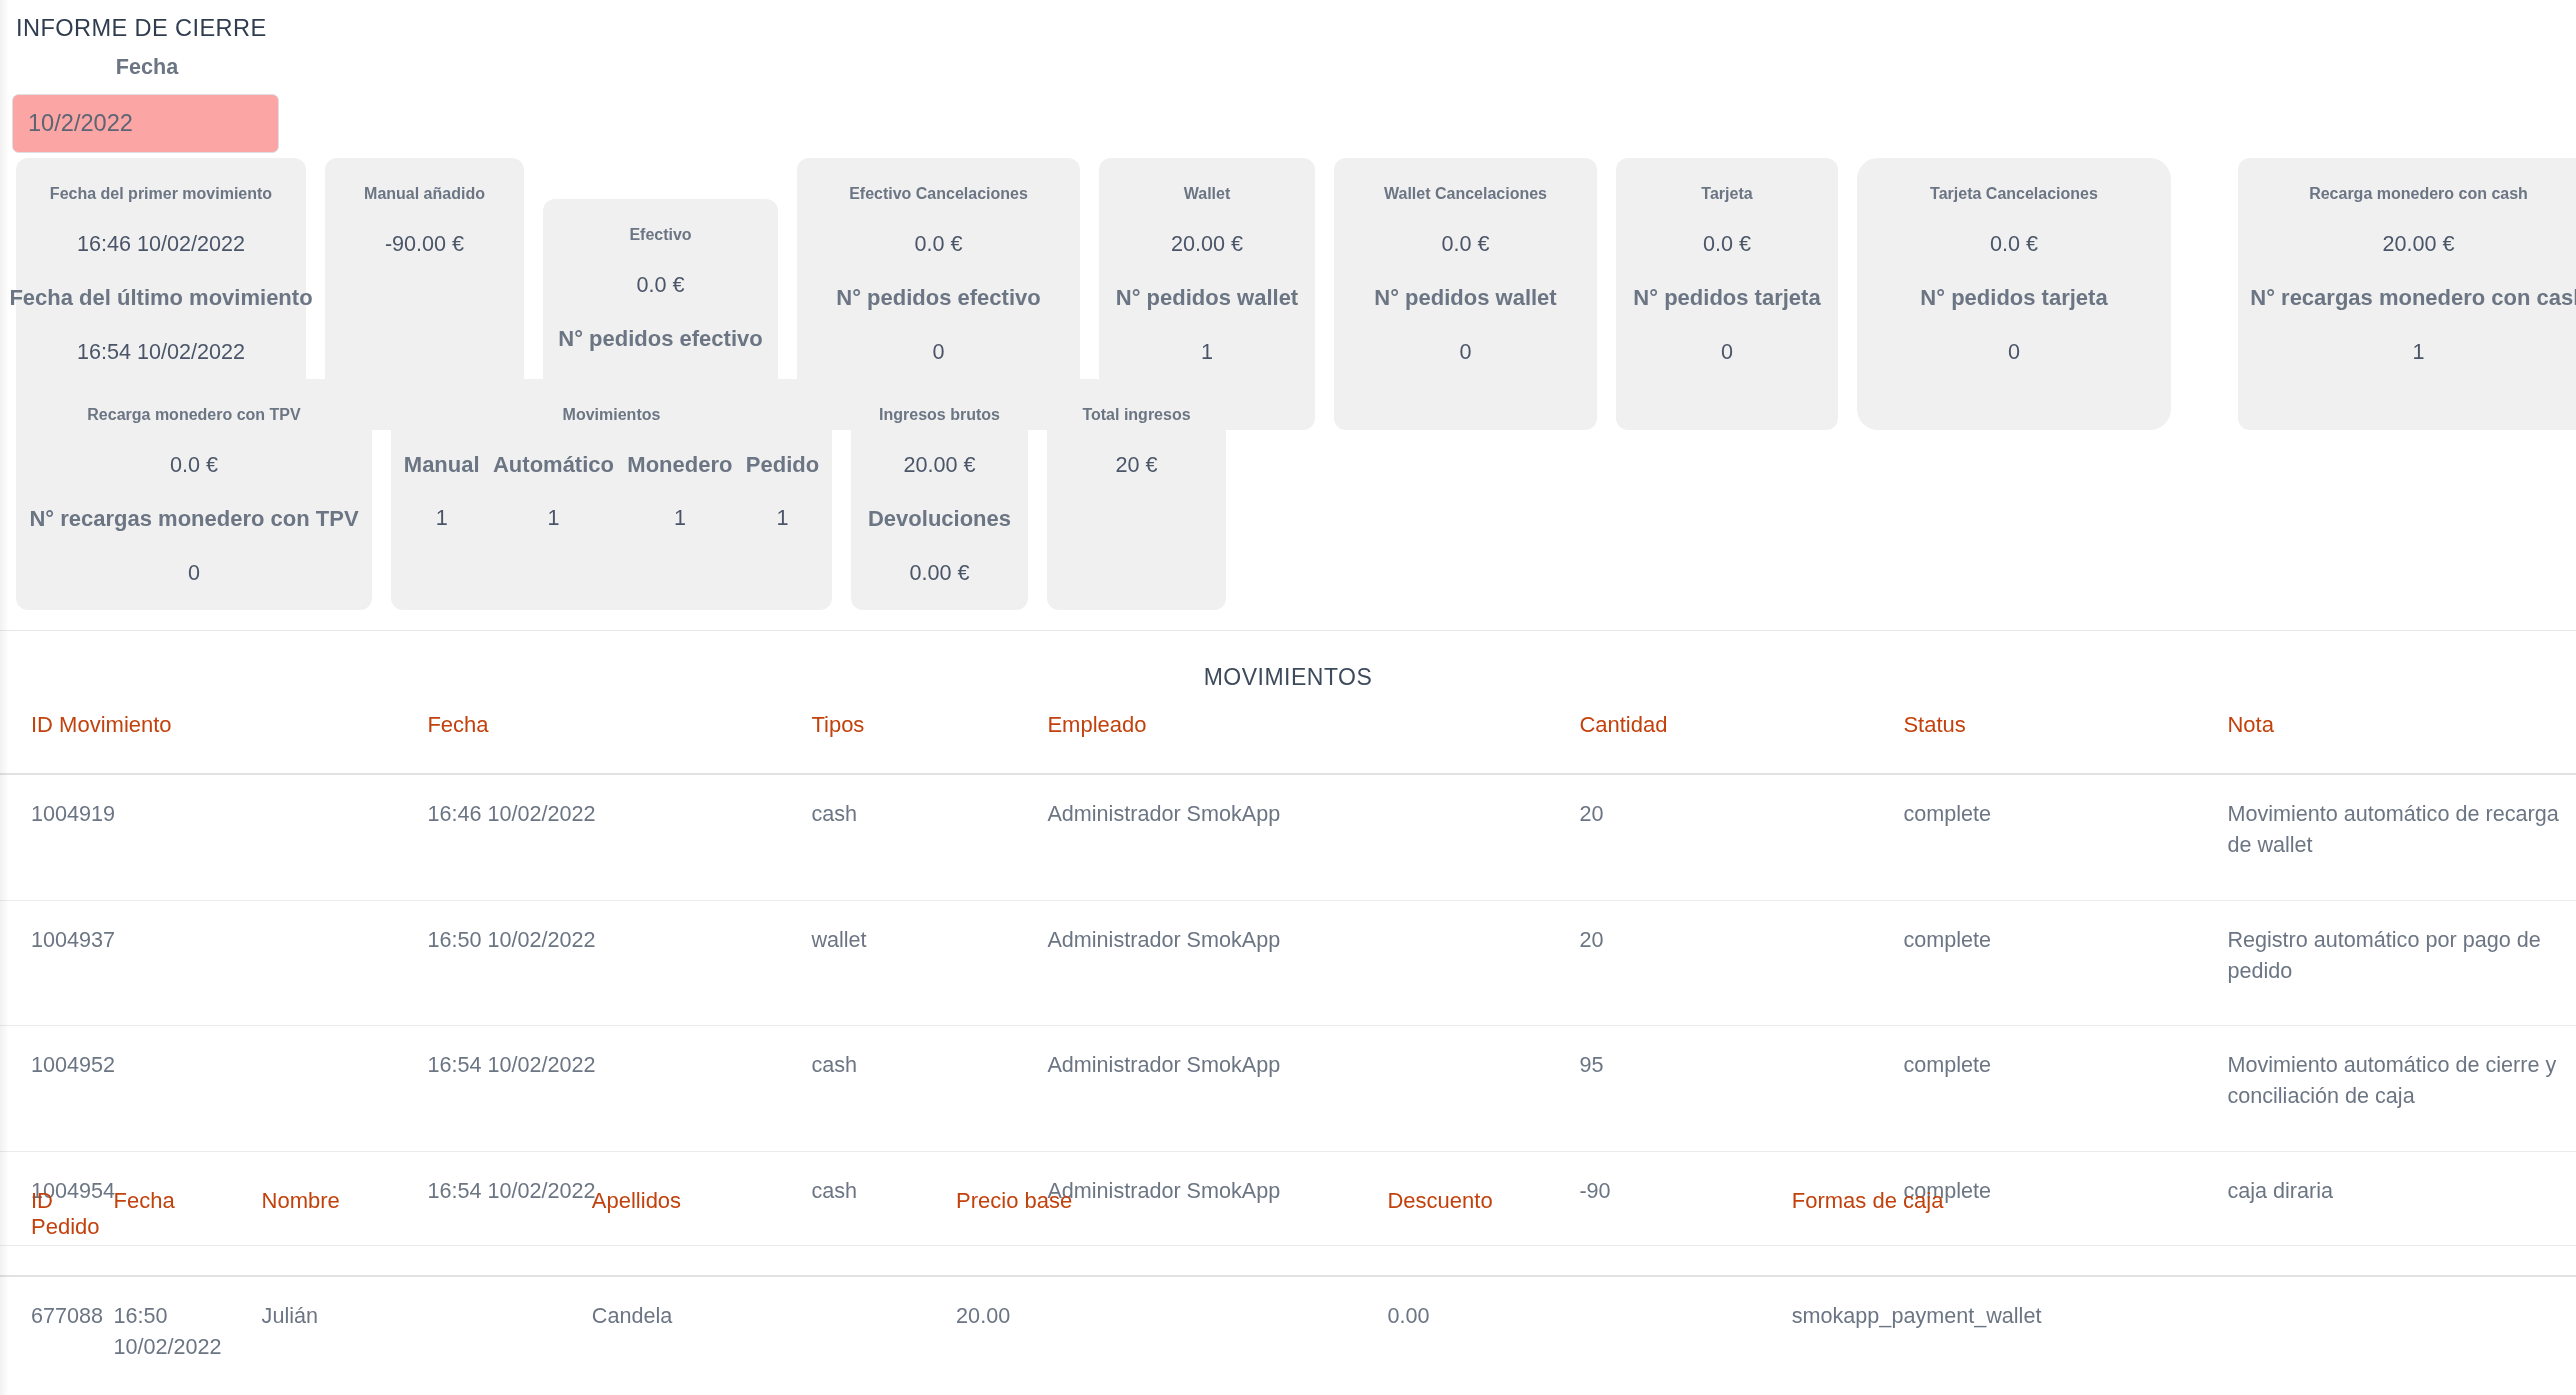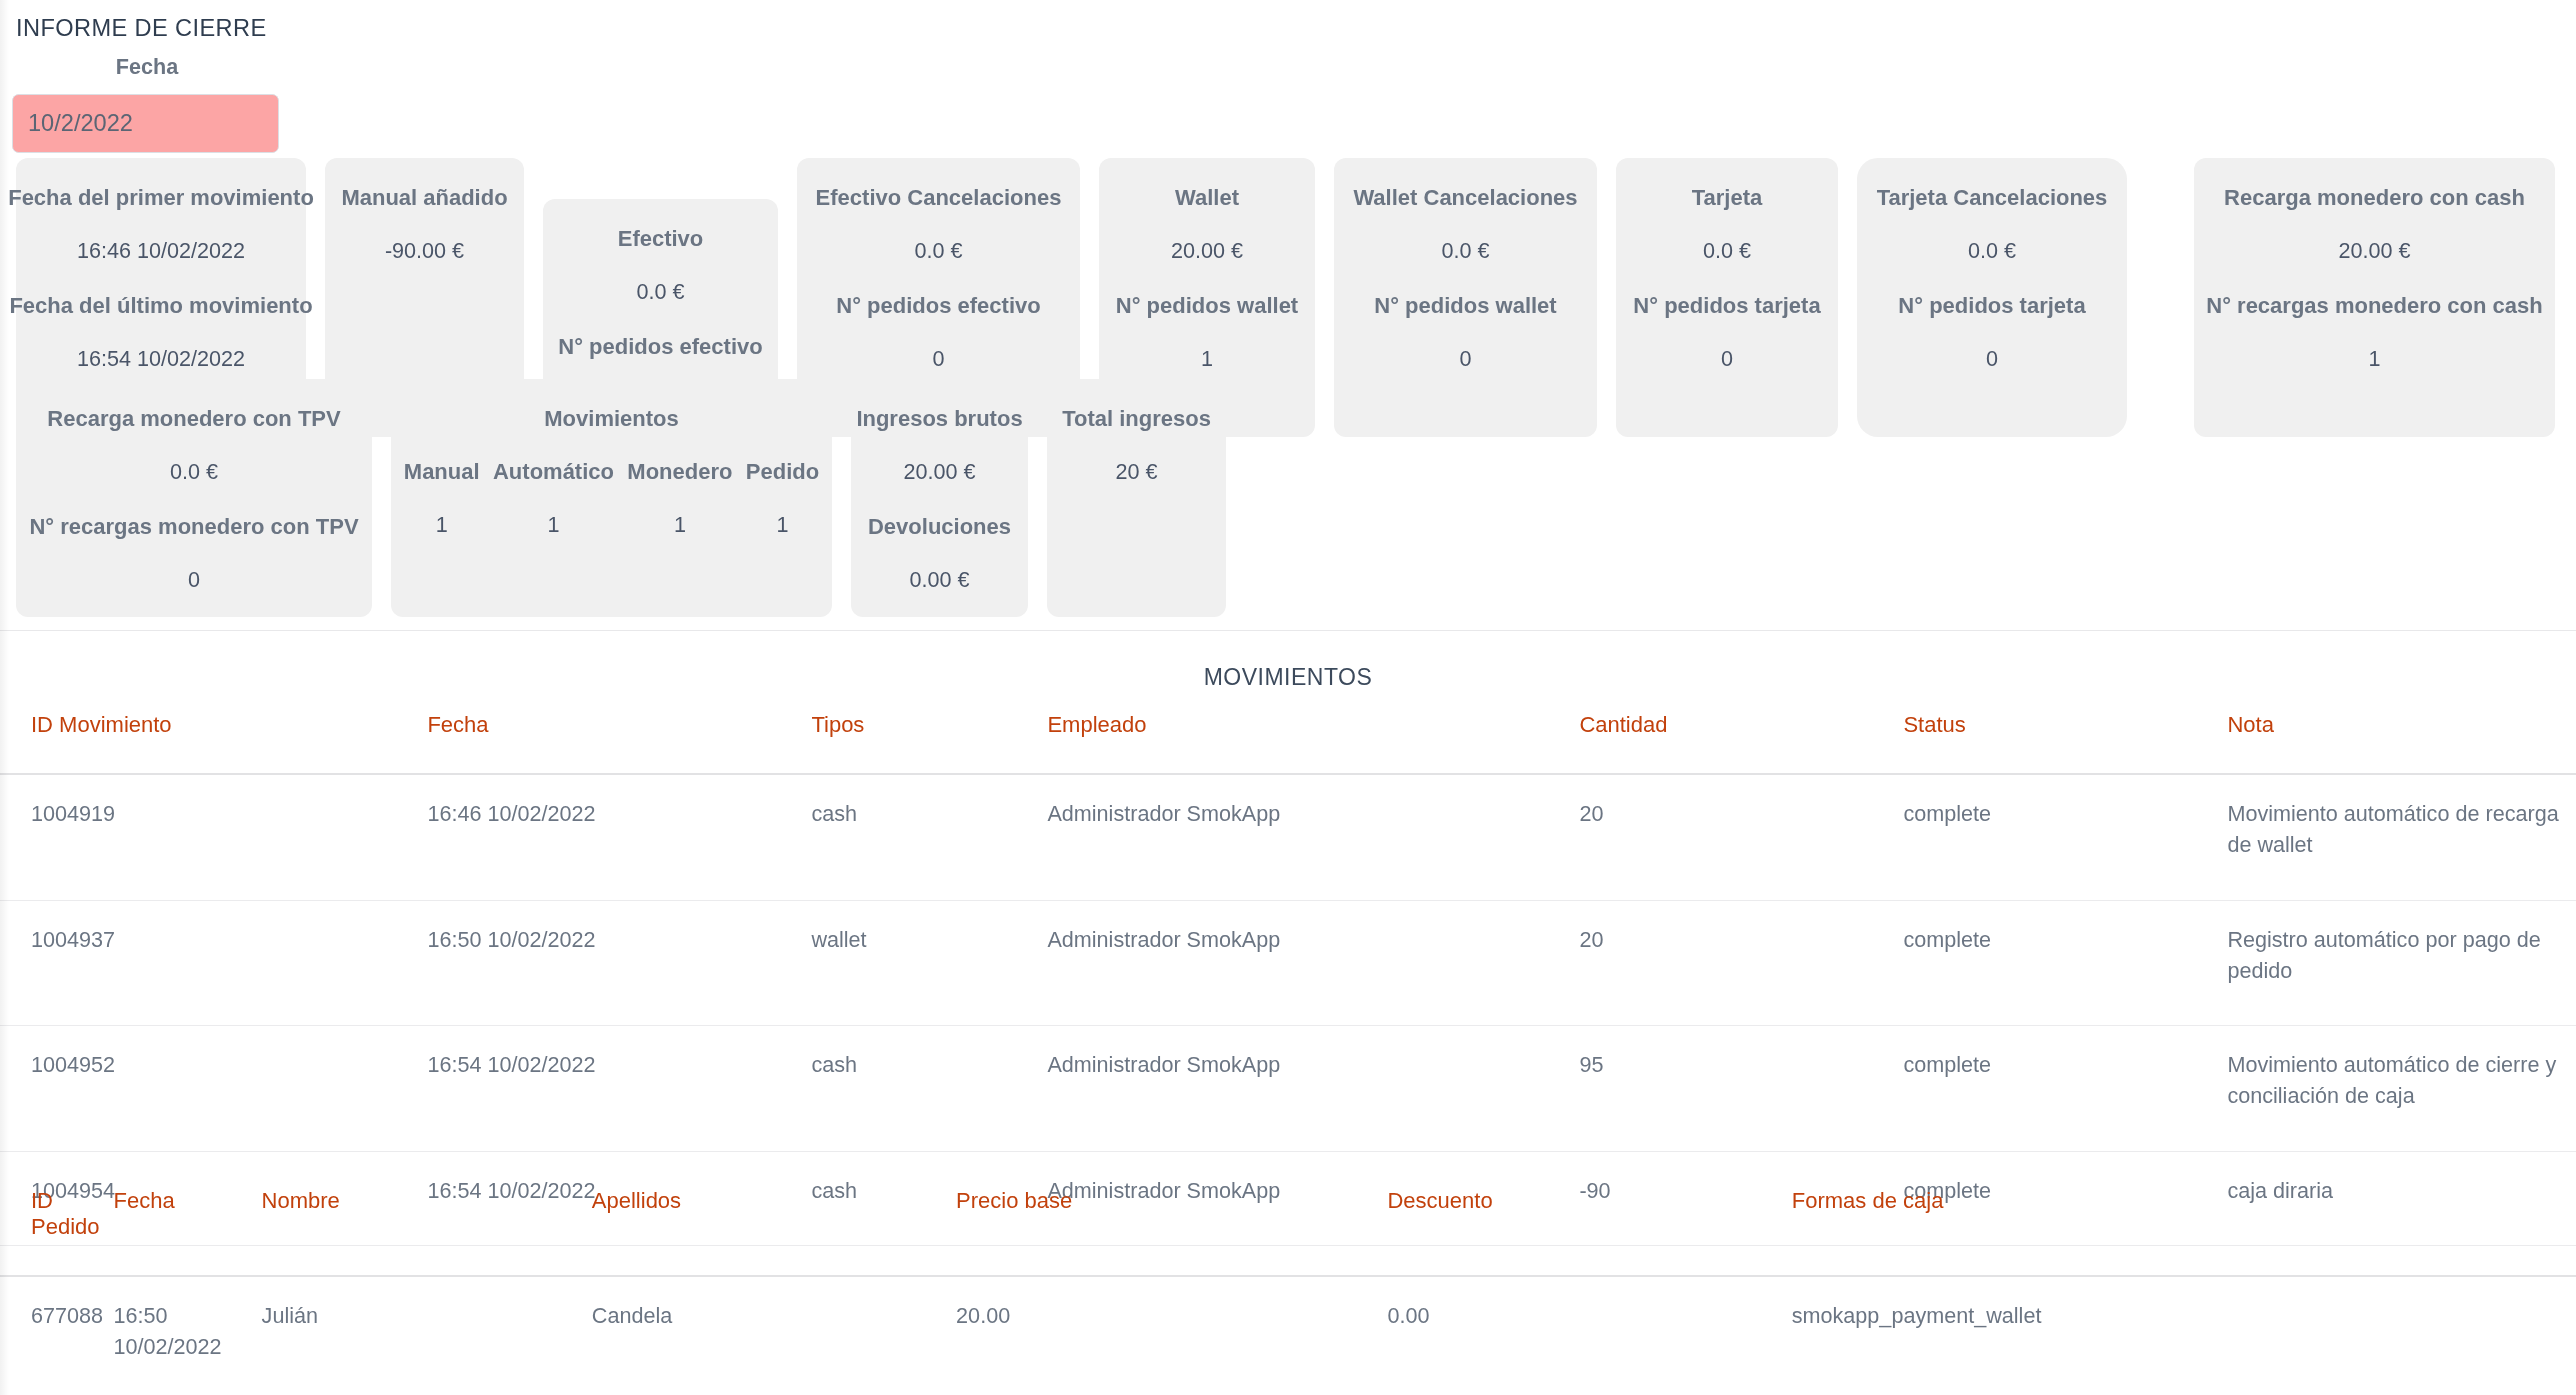--- a/index.html
+++ b/index.html
@@ -89,21 +89,21 @@
     background: #f0f0f0;
     border-radius: 12px;
     padding: 17.5px 17.5px 23px 17.5px;
     box-sizing: border-box;
     display: flex;
     flex-direction: column;
     align-items: center;
     min-height: 199px;
   }
   .stat-card .card-title {
-    font-size: 22px;
+    font-size: 16px;
     font-weight: 700;
     color: #6b7583;
     white-space: nowrap;
     line-height: 1.25;
     margin-top: 8px;
   }
   .stat-card .card-value {
     font-size: 21.6px;
     color: #4a5568;
     white-space: nowrap;
@@ -269,21 +269,21 @@
         <div class="card-value">0.0 €</div>
         <div class="card-sub">N° pedidos wallet</div>
         <div class="card-sub-value">0</div>
       </div>
       <div class="stat-card" style="width: 222px;">
         <div class="card-title">Tarjeta</div>
         <div class="card-value">0.0 €</div>
         <div class="card-sub">N° pedidos tarjeta</div>
         <div class="card-sub-value">0</div>
       </div>
-      <div class="stat-card" style="width: 270px; border-radius: 21px;">
+      <div class="stat-card" style="width: 314px; border-radius: 21px;">
         <div class="card-title">Tarjeta Cancelaciones</div>
         <div class="card-value">0.0 €</div>
         <div class="card-sub">N° pedidos tarjeta</div>
         <div class="card-sub-value">0</div>
       </div>
       <div class="stat-card" style="width: 361px; margin-left: 48px;">
         <div class="card-title">Recarga monedero con cash</div>
         <div class="card-value">20.00 €</div>
         <div class="card-sub">N° recargas monedero con cash</div>
         <div class="card-sub-value">1</div>

